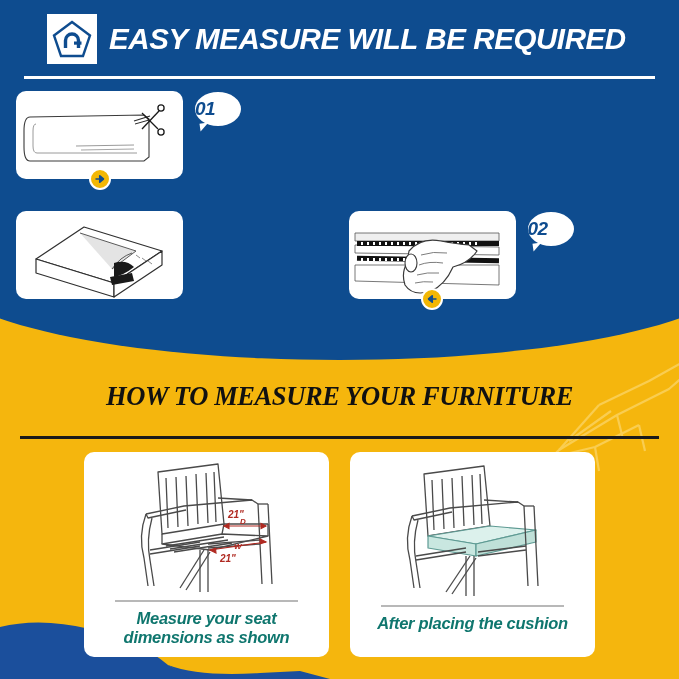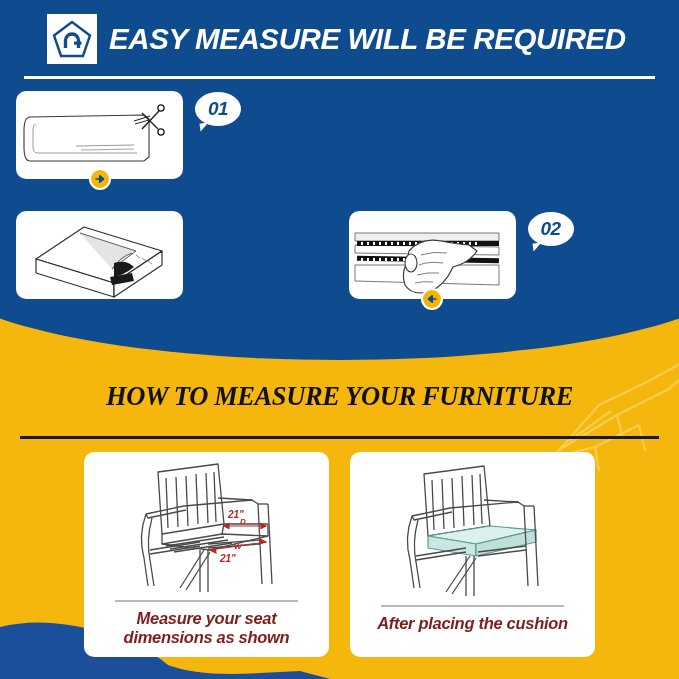--- a/index.html
+++ b/index.html
@@ -144,21 +144,21 @@
     flex: 1 1 auto;
   }
   .num-bubble {
     position: relative;
     width: 46px;
     height: 34px;
     background: #ffffff;
     border-radius: 50%;
     display: flex;
     align-items: center;
-    justify-content: center;
+    justify-content: flex-start;
     margin-bottom: 5px;
   }
   .num-bubble::after {
     content: "";
     position: absolute;
     left: 5px;
     bottom: -5px;
     width: 0;
     height: 0;
     border-left: 9px solid #ffffff;
@@ -259,21 +259,21 @@
   }
   .panel-art svg { display: block; }
   .panel-divider {
     width: 183px;
     height: 2px;
     background: #B8B8B8;
     margin: 2px 0 7px 0;
     flex: 0 0 auto;
   }
   .panel-caption {
-    color: #7f1d1d;
+    color: #0f766e;
     font-size: 16.5px;
     font-weight: bold;
     font-style: italic;
     text-align: center;
     line-height: 1.16;
     letter-spacing: -0.3px;
     padding-bottom: 4px;
   }
   .panel-caption.single { padding-bottom: 18px; }
 </style>

